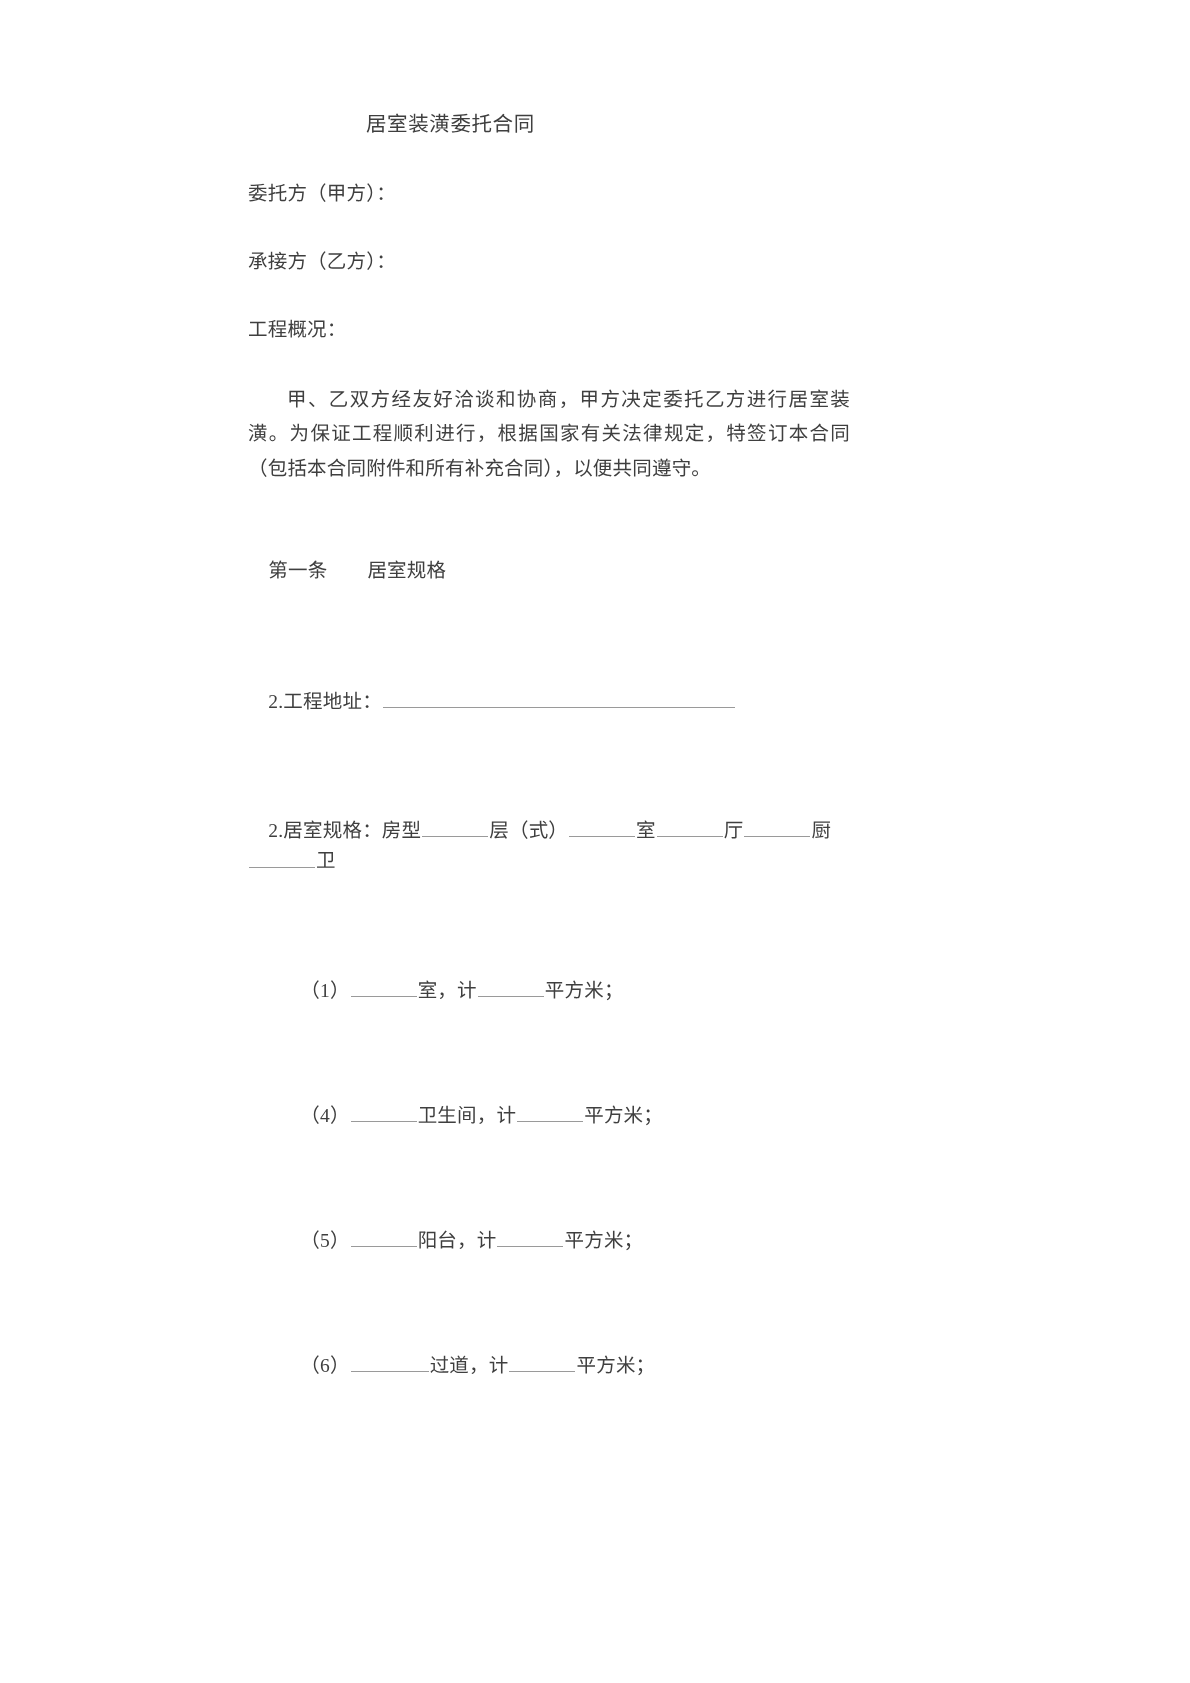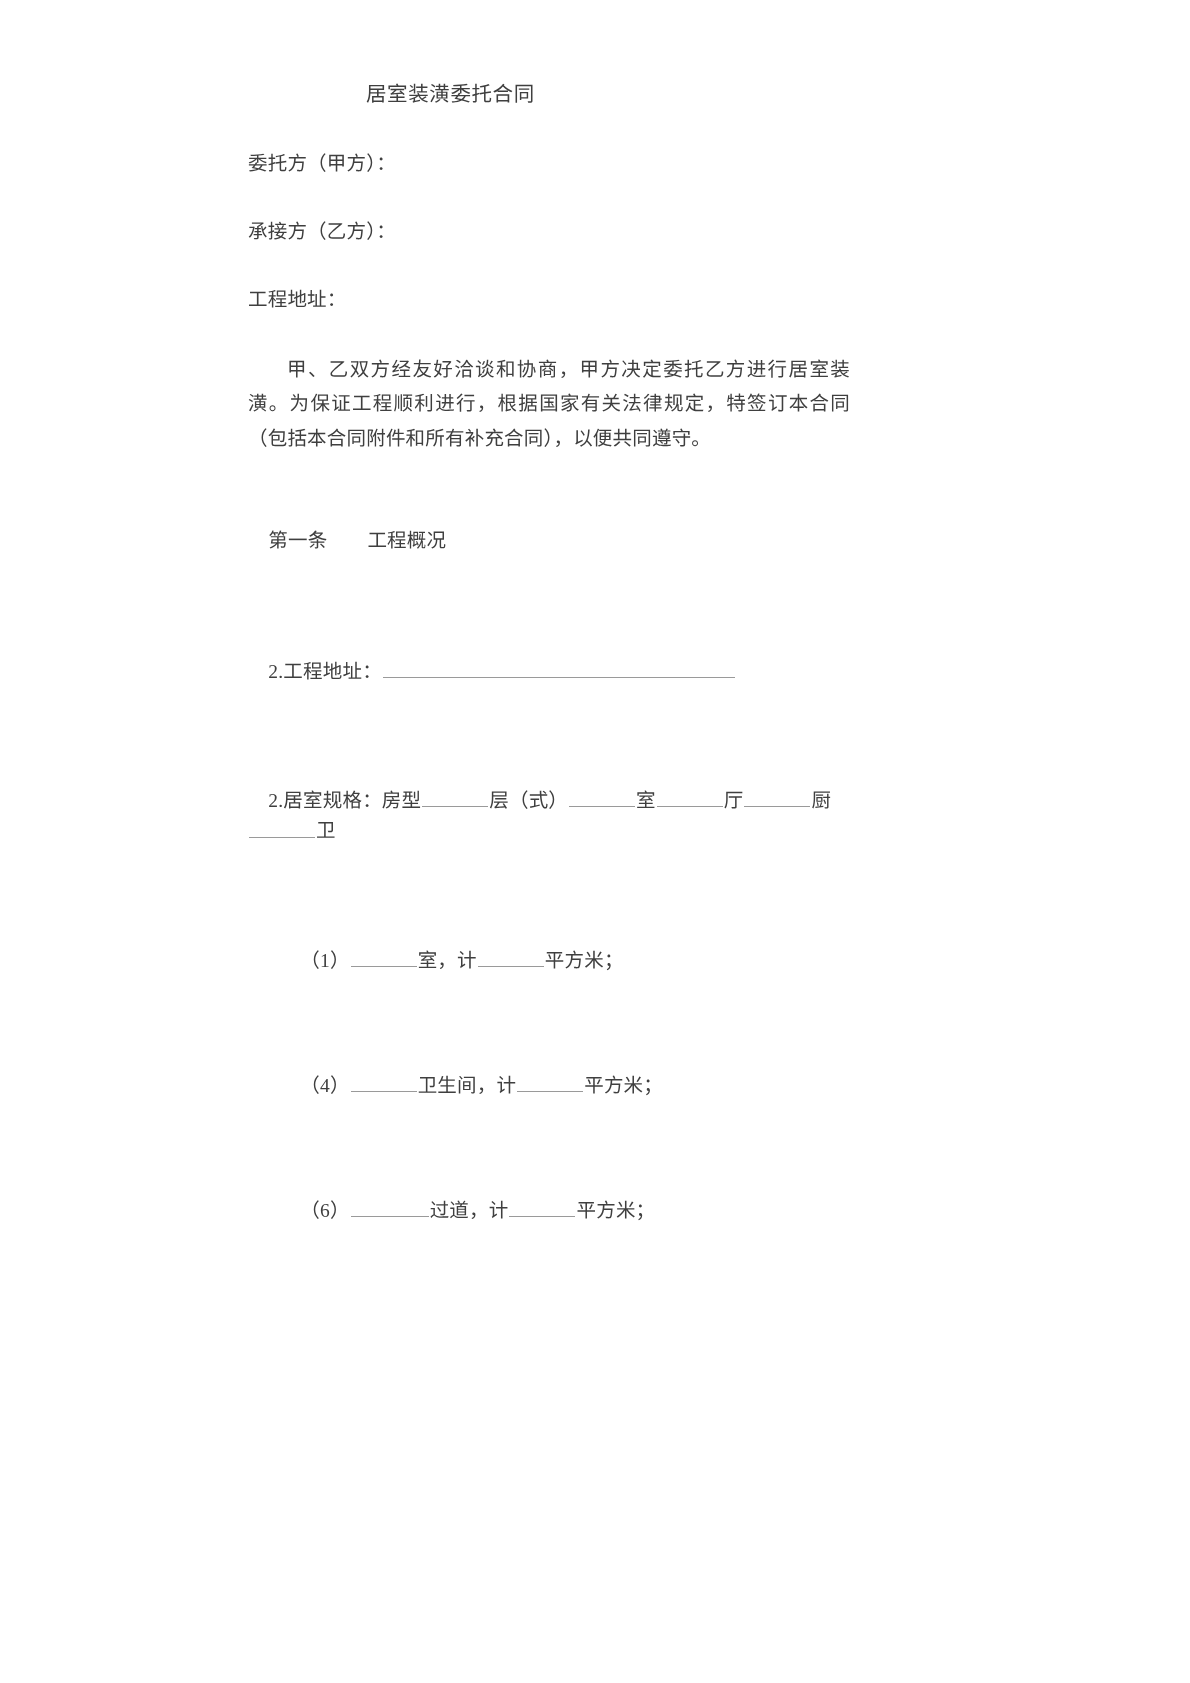--- a/index.html
+++ b/index.html
@@ -13,21 +13,21 @@
     height: 1683px;
     font-family: "Liberation Serif", "DejaVu Serif", serif;
     color: #3b3b3b;
     position: relative;
     overflow: hidden;
   }
   .page {
     box-sizing: border-box;
     width: 1072px;
     height: 1683px;
-    padding: 80px 222px 0 248px;
+    padding: 110px 222px 0 248px;
     background: #fff;
   }
   .doc-title {
     font-size: 20.5px;
     line-height: 1.4;
     color: #3f3f3f;
     margin: 0 0 40px 118px;
     letter-spacing: 0.6px;
     font-weight: normal;
   }
@@ -66,44 +66,47 @@
 </style>
 </head>
 <body>
 
 <div class="page">
 
   <h1 class="doc-title">居室装潢委托合同</h1>
 
   <p class="para">委托方（甲方）：</p>
   <p class="para">承接方（乙方）：</p>
-  <p class="para">工程地址：</p>
+  <p class="para">工程概况：</p>
 
   <p class="para body-block">甲、乙双方经友好洽谈和协商，甲方决定委托乙方进行居室装潢。为保证工程顺利进行，根据国家有关法律规定，特签订本合同（包括本合同附件和所有补充合同），以便共同遵守。</p>
 
   <p class="para clause-head">
-    <span>第一条</span><span class="gap-wide"></span><span>工程概况</span>
+    <span>第一条</span><span class="gap-wide"></span><span>居室规格</span>
   </p>
 
   <p class="para">
     <span>2.工程地址：</span><span class="blank b-line"></span>
   </p>
 
   <p class="para">
     <span>2.居室规格：房型</span><span class="blank b-m"></span><span>层（式）</span><span class="blank b-m"></span><span>室</span><span class="blank b-m"></span><span>厅</span><span class="blank b-m"></span><span>厨</span><span class="blank b-m"></span><span>卫</span>
   </p>
 
   <p class="para sub">
     <span>（1）</span><span class="blank b-m"></span><span>室，计</span><span class="blank b-m"></span><span>平方米；</span>
   </p>
 
 
 
   <p class="para sub">
     <span>（4）</span><span class="blank b-m"></span><span>卫生间，计</span><span class="blank b-m"></span><span>平方米；</span>
   </p>
 
+  <p class="para sub">
+    <span>（5）</span><span class="blank b-m"></span><span>阳台，计</span><span class="blank b-m"></span><span>平方米；</span>
+  </p>
 
   <p class="para sub">
     <span>（6）</span><span class="blank b-l"></span><span>过道，计</span><span class="blank b-m"></span><span>平方米；</span>
   </p>
 
 </div>
 
 </body></html>

